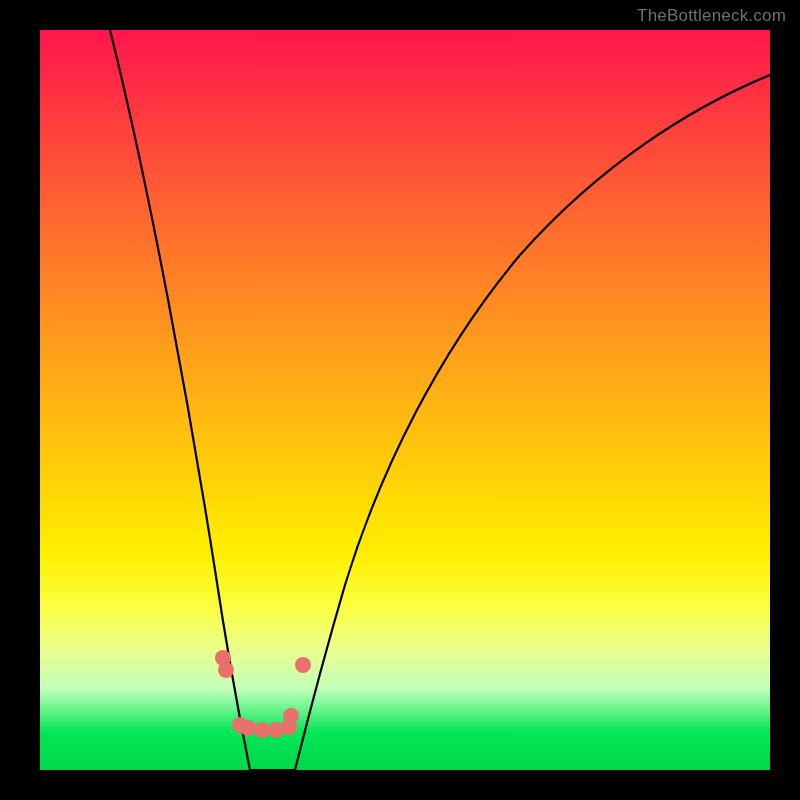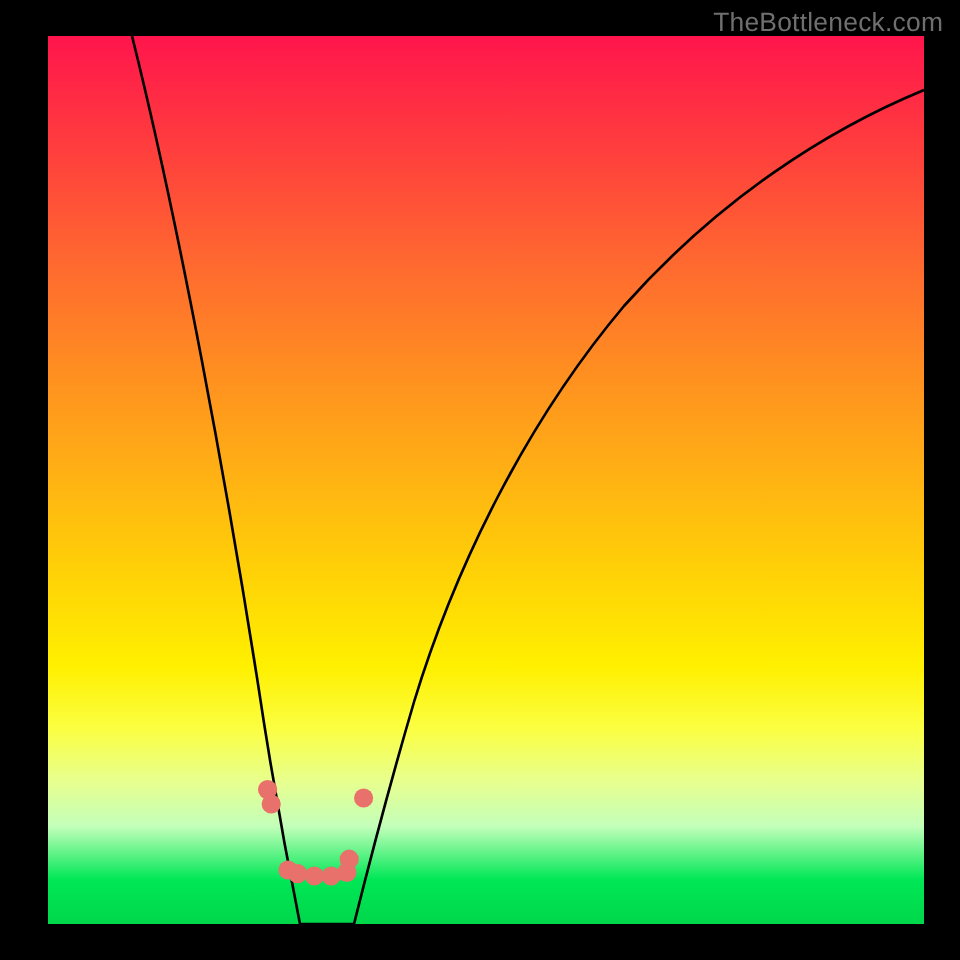--- a/index.html
+++ b/index.html
@@ -38,21 +38,21 @@
       #c3ffba 89%,
       #00e756 95%,
       #00d74a 100%
     );
   }
   .watermark {
     position: absolute;
     top: 6px;
     right: 14px;
     color: #6f6f6f;
-    font-size: 22px;
+    font-size: 17px;
     letter-spacing: 0.2px;
     font-weight: 500;
   }
   svg.curves {
     position: absolute;
     left: 0;
     top: 0;
     width: 730px;
     height: 740px;
   }

